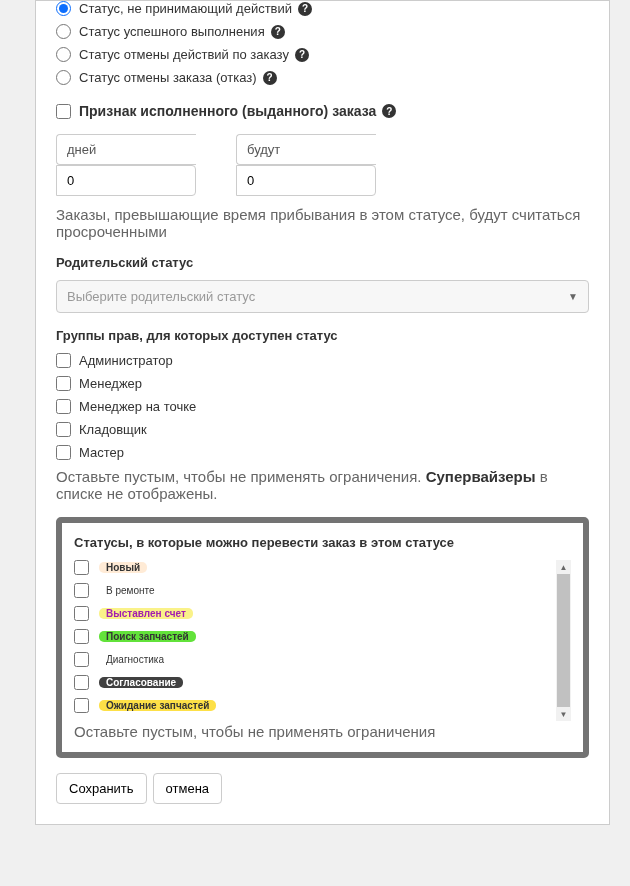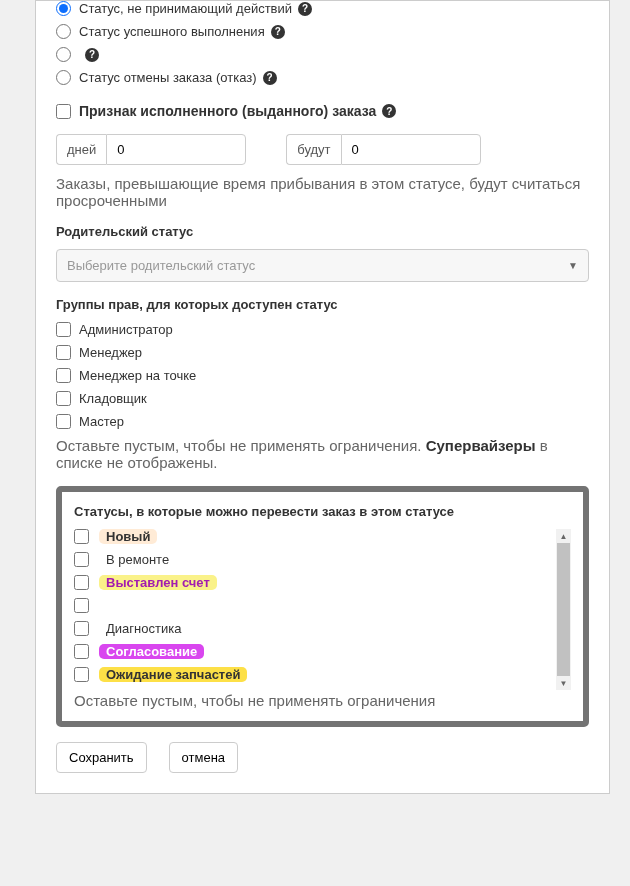--- a/index.html
+++ b/index.html
@@ -44,21 +44,21 @@
   font-weight: bold;
   margin-left: 6px;
   cursor: pointer;
 }
 .section-label {
   font-weight: bold;
   font-size: 13px;
   margin: 15px 0 10px 0;
 }
 .time-row { display: flex; gap: 40px; margin-bottom: 10px; }
-.input-group { display: flex; }
+.input-group { display: flex; flex-direction: column; }
 .input-group .addon {
   padding: 7px 10px;
   border: 1px solid #ccc;
   border-right: none;
   background: #fff;
   border-radius: 4px 0 0 4px;
   font-size: 13px;
   color: #555;
 }
 .input-group input {
@@ -116,21 +116,21 @@
 }
 .status-row input[type=checkbox] {
   margin-right: 10px;
   width: 15px;
   height: 15px;
 }
 .status-tag {
   display: inline-block;
   padding: 0 7px;
   border-radius: 5px;
-  font-size: 13px;
+  font-size: 10px;
   font-weight: bold;
 }
 .scrollbar-track {
   position: absolute;
   right: 0;
   top: 0;
   width: 15px;
   height: 100%;
   background: #f1f1f1;
 }
@@ -150,21 +150,21 @@
   height: 14px;
   background: #f1f1f1;
   display: flex;
   align-items: center;
   justify-content: center;
   font-size: 8px;
   color: #666;
 }
 .scrollbar-arrow.up { top: 0; }
 .scrollbar-arrow.down { bottom: 0; }
-.btn-row { display: flex; gap: 22px; }
+.btn-row { display: flex; gap: 6px; }
 .btn {
   padding: 7px 12px;
   border: 1px solid #ccc;
   background: #fff;
   border-radius: 4px;
   font-size: 13px;
   cursor: pointer;
 }
 .feature-check {
   display: flex;
@@ -185,20 +185,21 @@
       <label>Статус, не принимающий действий</label>
       <span class="help-icon">?</span>
     </div>
     <div class="radio-row">
       <input type="radio" name="stype" style="">
       <label>Статус успешного выполнения</label>
       <span class="help-icon">?</span>
     </div>
     <div class="radio-row">
       <input type="radio" name="stype" style="">
+      <label>Статус отмены действий по заказу</label>
       <span class="help-icon">?</span>
     </div>
     <div class="radio-row">
       <input type="radio" name="stype" style="">
       <label>Статус отмены заказа (отказ)</label>
       <span class="help-icon">?</span>
     </div>
   </div>
 
   <div class="feature-check">
@@ -265,28 +266,29 @@
           <div class="status-row">
             <input type="checkbox" style="">
             <span class="status-tag" style="background: transparent; color: rgb(51, 51, 51); font-weight: normal;">В ремонте</span>
           </div>
           <div class="status-row">
             <input type="checkbox" style="">
             <span class="status-tag" style="background: rgb(250, 242, 137); color: #a21caf;">Выставлен счет</span>
           </div>
           <div class="status-row">
             <input type="checkbox" style="">
+            <span class="status-tag" style="background: rgb(98, 226, 58); color: rgb(51, 51, 51);">Поиск запчастей</span>
           </div>
           <div class="status-row">
             <input type="checkbox" style="">
             <span class="status-tag" style="background: transparent; color: rgb(51, 51, 51); font-weight: normal;">Диагностика</span>
           </div>
           <div class="status-row">
             <input type="checkbox" style="">
-            <span class="status-tag" style="background: #d946ef; color: rgb(255, 255, 255);">Согласование</span>
+            <span class="status-tag" style="background: #404040; color: rgb(255, 255, 255);">Согласование</span>
           </div>
           <div class="status-row">
             <input type="checkbox" style="">
             <span class="status-tag" style="background: #fde047; color: rgb(51, 51, 51);">Ожидание запчастей</span>
           </div>
         </div>
       <div class="scrollbar-track">
         <div class="scrollbar-arrow up">▲</div>
         <div class="scrollbar-thumb"></div>
         <div class="scrollbar-arrow down">▼</div>

